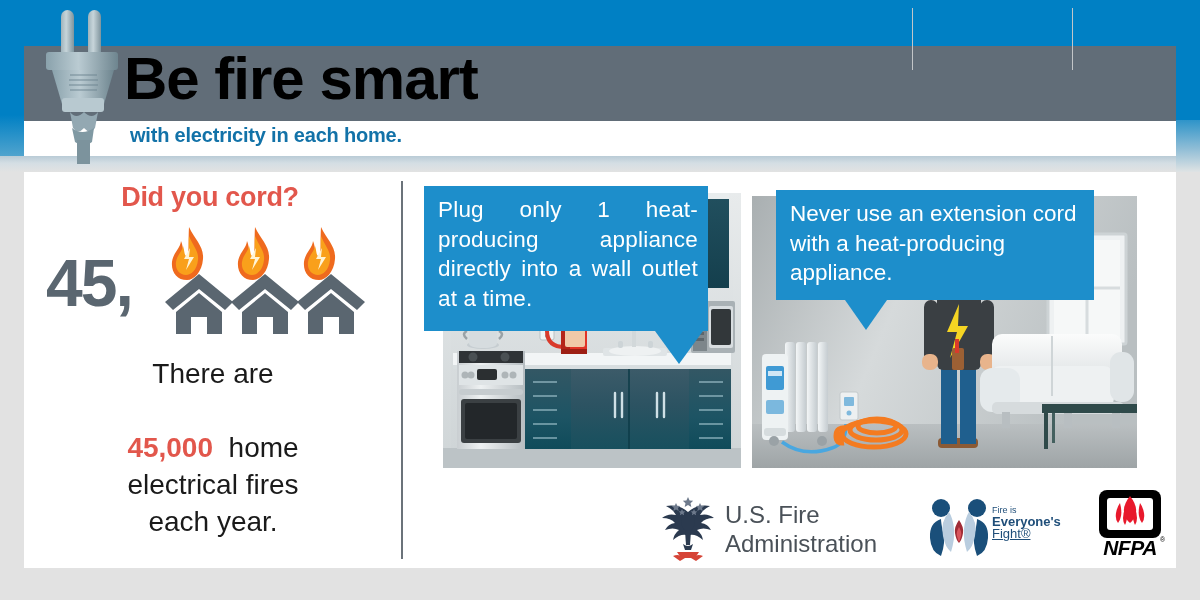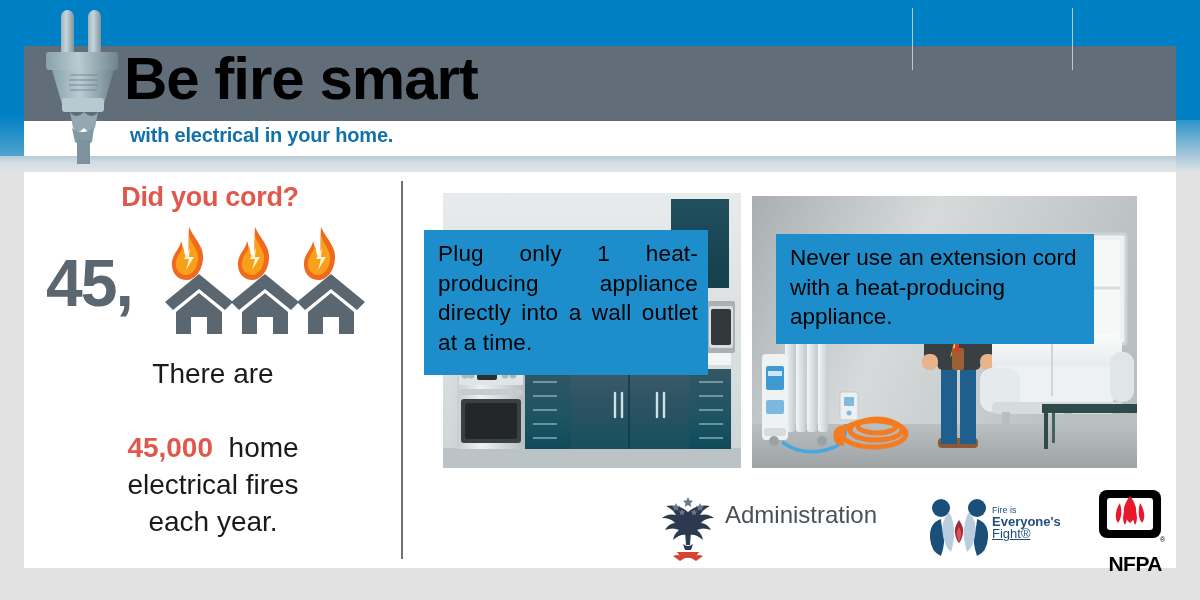--- a/index.html
+++ b/index.html
@@ -44,39 +44,39 @@
   .blurb{position:absolute;left:58px;top:355px;width:310px;text-align:center;
       font-size:28px;line-height:37px;color:#1a1a1a;}
   .blurb b{color:#e2574c;font-weight:bold;text-align:right;}
 
   
   .scene{position:absolute;overflow:hidden;}
   .kitchen{left:443px;top:193px;width:298px;height:275px;background:#ccd1d3;}
   .living{left:752px;top:196px;width:385px;height:272px;background:#c8cccd;}
 
   
-  .bubble{position:absolute;background:#1d8ecb;color:#000000;margin-top:44px;}
+  .bubble{position:absolute;background:#1d8ecb;color:#ffffff;}
   .bub1{left:424px;top:186px;width:284px;height:145px;}
   .bub2{left:776px;top:190px;width:318px;height:110px;}
   .bub-txt{position:absolute;left:14px;top:9px;right:10px;
       font-size:22.5px;line-height:29.5px;}
   .bub1 .bub-txt{text-align:justify;letter-spacing:0.2px;}
   .tail{position:absolute;width:0;height:0;border-left:24px solid transparent;
       border-right:24px solid transparent;border-top:33px solid #1d8ecb;}
   .tail1{left:655px;top:331px;}
   .tail2{left:845px;top:300px;border-left-width:21px;border-right-width:21px;border-top-width:30px;}
   .logo-sep{position:absolute;top:8px;width:1px;height:62px;background:#c3c6c8;}
   .usfa-text{position:absolute;left:725px;top:500px;font-size:24px;line-height:29px;
       color:#4a5158;font-weight:normal;}
   .feft{position:absolute;left:992px;top:505px;color:#1f4e79;}
   .feft .l1{font-size:9px;line-height:10px;}
   .feft .l2{font-size:13px;line-height:14px;font-weight:bold;}
   .feft .l3{font-size:13px;line-height:10px;text-decoration:underline;}
-  .nfpa-word{position:absolute;left:1098px;top:552px;width:64px;text-align:right;
-      font-size:21px;font-weight:bold;color:#000;letter-spacing:-0.5px;}
+  .nfpa-word{position:absolute;left:1098px;top:536px;width:64px;text-align:center;
+      font-size:21px;font-weight:bold;color:#000;letter-spacing:-0.5px;font-style:italic;}
   .nfpa-reg{position:absolute;left:1160px;top:536px;font-size:7px;color:#000;}
 </style>
 </head>
 <body>
 
 <div id="stage">
 
   <div class="hdr-blue"></div>
   <div class="hdr-blue-right"></div>
   <div class="hdr-blue-left"></div>
@@ -108,21 +108,21 @@
     <rect x="41" y="136" width="13" height="24" fill="#7c939d"></rect>
     <g opacity="0.45" fill="#6c8490">
       <rect x="34" y="70" width="27" height="2"></rect>
         <rect x="33" y="75" width="29" height="2"></rect>
       <rect x="33" y="80" width="29" height="2"></rect>
         <rect x="34" y="85" width="27" height="2"></rect>
     </g>
   </svg>
 
   <div class="title">Be fire smart</div>
-  <div class="subtitle">with electrical in your home.</div>
+  <div class="subtitle">with electricity in each home.</div>
 
   <div class="body-white"></div>
   <div class="divider"></div>
 
   <div class="dyk">Did you cord?</div>
 
   <div class="stat-row">
     <div class="stat-num">45,</div>
 
     <svg class="flame" style="left:122px" viewBox="0 0 40 62">
@@ -403,20 +403,21 @@
     </g>
     <g fill="#6e7a8c">
       <path d="M33 5 l1.6 3.4 3.6 .4 -2.7 2.5 .8 3.6 -3.3 -1.9 -3.3 1.9 .8 -3.6 -2.7 -2.5 3.6 -.4 Z"></path>
       <path d="M21 11 l1.3 2.8 2.9 .3 -2.2 2 .7 3 -2.7 -1.6 -2.7 1.6 .7 -3 -2.2 -2 2.9 -.3 Z"></path>
       <path d="M45 11 l1.3 2.8 2.9 .3 -2.2 2 .7 3 -2.7 -1.6 -2.7 1.6 .7 -3 -2.2 -2 2.9 -.3 Z"></path>
       <path d="M27 17 l1 2.2 2.3 .2 -1.7 1.6 .5 2.3 -2.1 -1.2 -2.1 1.2 .5 -2.3 -1.7 -1.6 2.3 -.2 Z"></path>
       <path d="M39 17 l1 2.2 2.3 .2 -1.7 1.6 .5 2.3 -2.1 -1.2 -2.1 1.2 .5 -2.3 -1.7 -1.6 2.3 -.2 Z"></path>
     </g>
   </svg>
   <div class="usfa-text">
+    <div>U.S. Fire</div>
     <div>Administration</div>
   </div>
 
   <div class="logo-sep" style="left:912px"></div>
 
   <svg style="position:absolute;left:928px;top:498px;width:62px;height:58px" viewBox="0 0 62 58">
     <circle cx="13" cy="10" r="9" fill="#1a4f7a"></circle>
     <circle cx="49" cy="10" r="9" fill="#1a4f7a"></circle>
     <path d="M13 21 q-12 4 -11 19 q1 14 11 18 q5 -14 2 -24 q-2 -9 -2 -13 Z" fill="#1a4f7a"></path>
     <path d="M49 21 q12 4 11 19 q-1 14 -11 18 q-5 -14 -2 -24 q2 -9 2 -13 Z" fill="#1a4f7a"></path>

